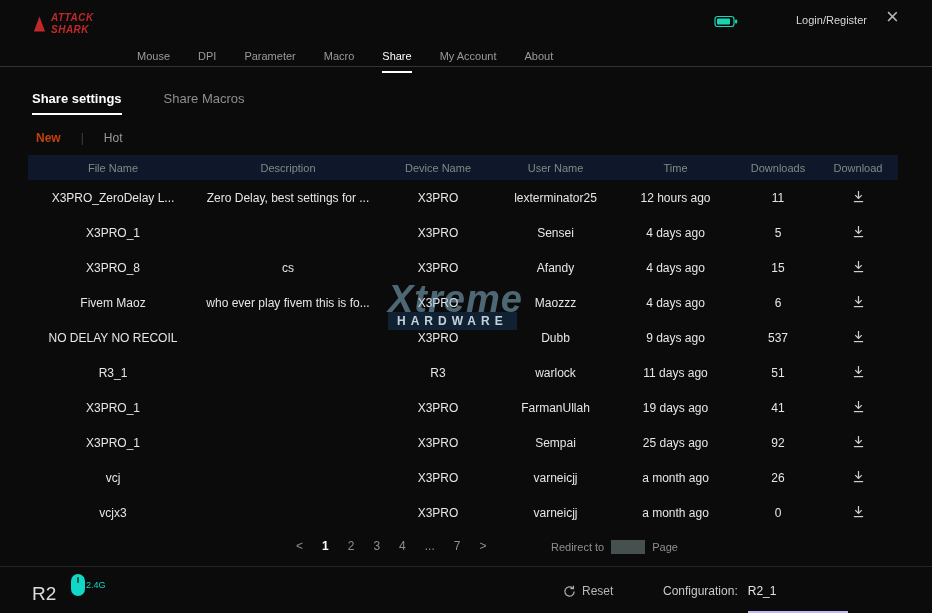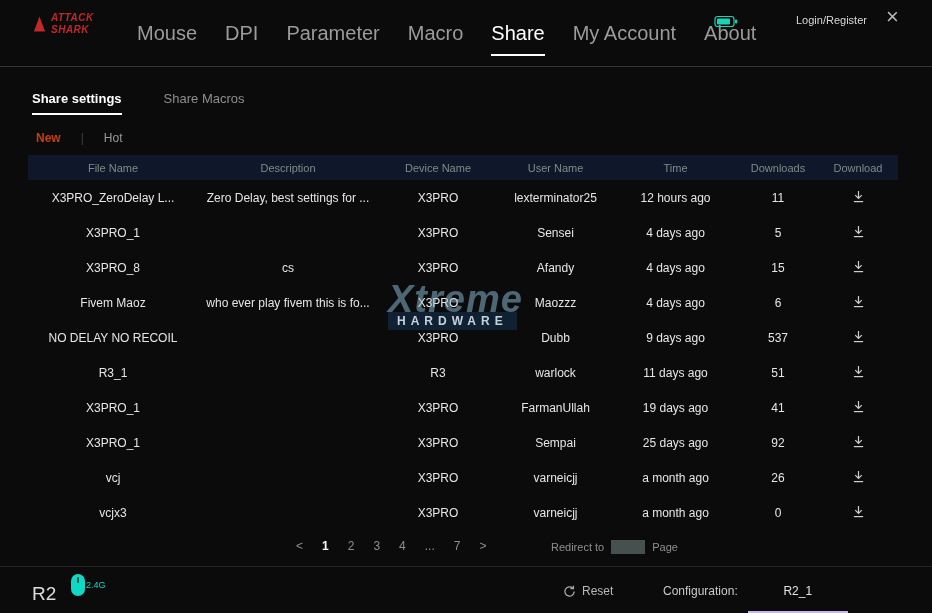--- a/index.html
+++ b/index.html
@@ -3,21 +3,21 @@
 <meta charset="utf-8">
 <style>
   html,body{margin:0;padding:0}
   body{width:932px;height:613px;background:#0a0a0b;font-family:"Liberation Sans",sans-serif;overflow:hidden}
   .app{position:relative;width:932px;height:613px;background:#0b0b0c;color:#e6e6e6}
 
   
   .topbar{position:absolute;left:0;top:0;width:100%;height:66px;border-bottom:1px solid #343434;background:#0b0b0c}
   .logo{position:absolute;left:32px;top:12px;display:flex;align-items:center;gap:4px}
   .logo-text{color:#c22828;font-weight:bold;font-style:italic;font-size:10px;letter-spacing:.5px;width:48px;line-height:1.15;text-transform:uppercase}
-  .nav{position:absolute;left:137px;top:0;height:66px;display:flex;align-items:center;gap:28px;font-size:20px;color:#9b9b9b}
+  .nav{position:absolute;left:137px;top:0;height:66px;display:flex;align-items:flex-end;gap:28px;font-size:11px;color:#9b9b9b}
   .nav-item{position:relative;cursor:pointer;padding:4px 0;white-space:nowrap}
   .nav-item.active{color:#fff}
   .nav-item.active::after{content:"";position:absolute;left:0;right:0;bottom:-7px;height:2px;background:#fff}
   .battery{position:absolute;left:714px;top:14px}
   .login{position:absolute;left:796px;top:14px;font-size:11px;color:#d8d8d8;cursor:pointer}
   .close-btn{position:absolute;left:886px;top:6px;font-size:22px;color:#b5b5b5;cursor:pointer;line-height:1}
 
   
   .tabs{position:absolute;left:32px;top:91px;display:flex;gap:42px;font-size:13px}
   .tab{color:#8f8f8f;cursor:pointer;padding-bottom:7px}
@@ -48,21 +48,21 @@
   .wm-line1{font-size:38px;font-style:italic;font-weight:bold;color:rgba(145,195,220,.5);letter-spacing:1px;line-height:1}
   .wm-line2{margin-top:-6px;background:rgba(22,52,84,.55);color:rgba(228,238,248,.85);font-size:12px;font-weight:bold;letter-spacing:5px;padding:2px 9px;width:max-content}
 
   
   .footer{position:absolute;left:0;top:566px;width:100%;height:47px;border-top:1px solid #242424}
   .profile-name{position:absolute;left:32px;top:16px;font-size:19px;color:#ddd}
   .mouse-widget{position:absolute;left:70px;top:6px;display:flex;flex-direction:row;align-items:center;cursor:pointer}
   .conn-label{font-size:9px;color:#0fd8c6;margin-top:-1px}
   .reset{position:absolute;left:563px;top:17px;display:flex;align-items:center;gap:6px;font-size:12px;color:#b8b8b8;cursor:pointer}
   .config{position:absolute;left:663px;top:17px;display:flex;align-items:baseline;font-size:12px;color:#c9c9c9}
-  .config-value{display:inline-block;width:100px;text-align:center;border-bottom:2px solid #c4b5fd;margin-left:10px;padding-bottom:13px;color:#e3e3e3;cursor:pointer}
+  .config-value{display:inline-block;width:100px;border-bottom:2px solid #c4b5fd;margin-left:10px;padding-bottom:13px;color:#e3e3e3;cursor:pointer}
 </style>
 </head>
 <body>
 
 <div class="app">
 
   <header class="topbar">
     <div class="logo">
       <svg width="15" height="20" viewBox="0 0 16 20">
           <path d="M2 18 L8 2 L10.5 9 L14 18 Z" fill="#c22828"></path>

